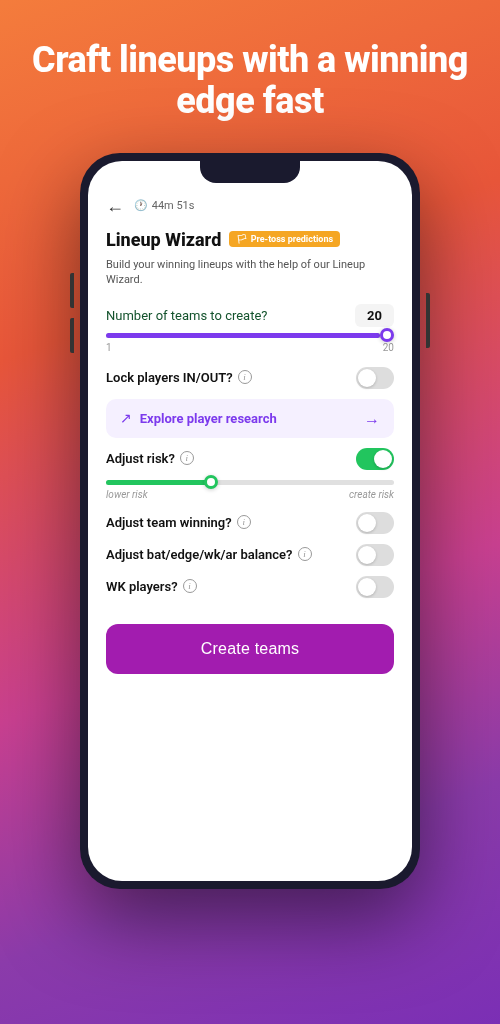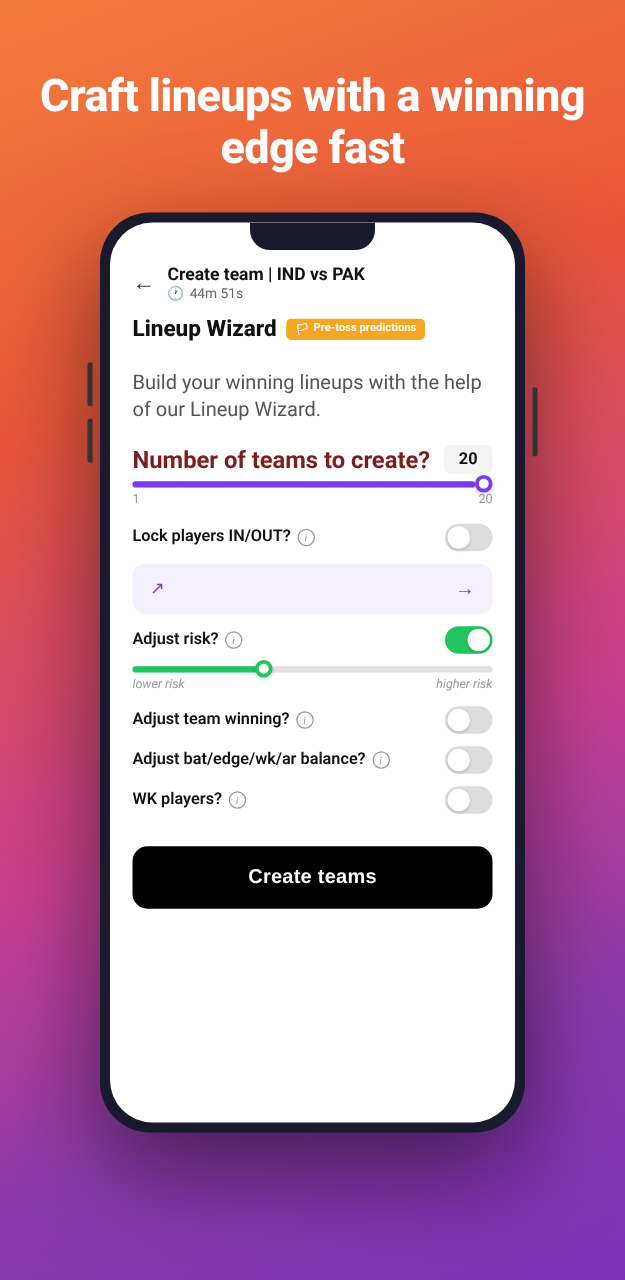--- a/index.html
+++ b/index.html
@@ -13,21 +13,21 @@
       display: flex;
       flex-direction: column;
       align-items: center;
     }
 
     .hero-title {
       color: white;
       font-size: 36px;
       font-weight: 800;
       text-align: center;
-      padding: 57px 30px 30px;
+      padding: 40px 30px 30px;
       line-height: 1.15;
       letter-spacing: -0.5px;
     }
 
     .phone-container {
       width: 340px;
       background: #1a1a2e;
       border-radius: 40px;
       padding: 8px;
       box-shadow: 0 30px 80px rgba(0,0,0,0.5);
@@ -111,56 +111,56 @@
       font-size: 11px;
       color: #666;
     }
     .clock-icon { font-size: 11px; }
 
     
     .wizard-heading {
       display: flex;
       align-items: center;
       gap: 8px;
-      margin-bottom: 21px;
+      margin-bottom: 7px;
     }
     .wizard-title {
       font-size: 18px;
       font-weight: 800;
       color: #111;
     }
     .pre-toss-badge {
       background: #f5a623;
       color: white;
       font-size: 9px;
       font-weight: 700;
       padding: 3px 7px;
       border-radius: 4px;
       display: flex;
       align-items: center;
       gap: 3px;
     }
     .wizard-desc {
-      font-size: 16px;
+      font-size: 11px;
       color: #555;
       margin-bottom: 16px;
       line-height: 1.4;
     }
 
     
     .section-row {
       display: flex;
       align-items: center;
       justify-content: space-between;
       margin-bottom: 6px;
     }
     .section-label {
-      font-size: 19px;
-      font-weight: 700;
-      color: #7f1d1d;
+      font-size: 13px;
+      font-weight: 400;
+      color: #14532d;
     }
     .number-box {
       background: #f4f4f4;
       border-radius: 6px;
       padding: 4px 12px;
       font-size: 13px;
       font-weight: 700;
       color: #111;
       min-width: 36px;
       text-align: center;
@@ -206,21 +206,21 @@
 
     
     .toggle-row {
       display: flex;
       align-items: center;
       justify-content: space-between;
       margin-bottom: 10px;
     }
     .toggle-label-group {
       display: flex;
-      align-items: flex-end;
+      align-items: flex-start;
       gap: 5px;
     }
     .toggle-label {
       font-size: 13px;
       font-weight: 600;
       color: #111;
     }
     .info-icon {
       width: 14px;
       height: 14px;
@@ -330,27 +330,27 @@
       font-size: 10px;
       color: #999;
       margin-top: 4px;
       margin-bottom: 12px;
       font-style: italic;
     }
 
     
     .create-teams-btn {
       width: 100%;
-      background: #000000;
+      background: #a21caf;
       color: white;
       border: none;
       border-radius: 12px;
       padding: 16px;
       font-size: 16px;
-      font-weight: 700;
+      font-weight: 400;
       cursor: pointer;
       margin-top: 16px;
       letter-spacing: 0.2px;
     }
   </style>
 </head>
 <body>
 
 <h1 class="hero-title">Craft lineups with a winning edge fast</h1>
 
@@ -361,21 +361,20 @@
 
   <div class="phone-inner">
     <div class="phone-notch"></div>
 
     <div class="app-content">
 
       
       <div class="app-header">
         <span class="back-arrow">←</span>
         <div class="header-info">
-          <div class="header-title">Create team | IND vs PAK</div>
           <div class="header-time">
             <span class="clock-icon">🕐</span>
             <span>44m 51s</span>
           </div>
         </div>
       </div>
 
       
       <div class="wizard-heading">
         <span class="wizard-title">Lineup Wizard</span>
@@ -410,20 +409,21 @@
           <span class="toggle-label">Lock players IN/OUT?</span>
           <div class="info-icon">i</div>
         </div>
         <div class="toggle-switch"></div>
       </div>
 
       
       <div class="explore-row">
         <div class="explore-left">
           <span class="explore-trend-icon">↗</span>
+          <span class="explore-text">Explore player research</span>
         </div>
         <span class="explore-arrow">→</span>
       </div>
 
       
       <div class="toggle-row">
         <div class="toggle-label-group">
           <span class="toggle-label">Adjust risk?</span>
           <div class="info-icon">i</div>
         </div>
@@ -432,21 +432,21 @@
 
       
       <div class="risk-slider-container">
         <div class="risk-track">
           <div class="risk-fill"></div>
           <div class="risk-thumb"></div>
         </div>
       </div>
       <div class="risk-labels">
         <span>lower risk</span>
-        <span>higher risk</span>
+        <span>create risk</span>
       </div>
 
       
       <div class="toggle-row">
         <div class="toggle-label-group">
           <span class="toggle-label">Adjust team winning?</span>
           <div class="info-icon">i</div>
         </div>
         <div class="toggle-switch"></div>
       </div>

